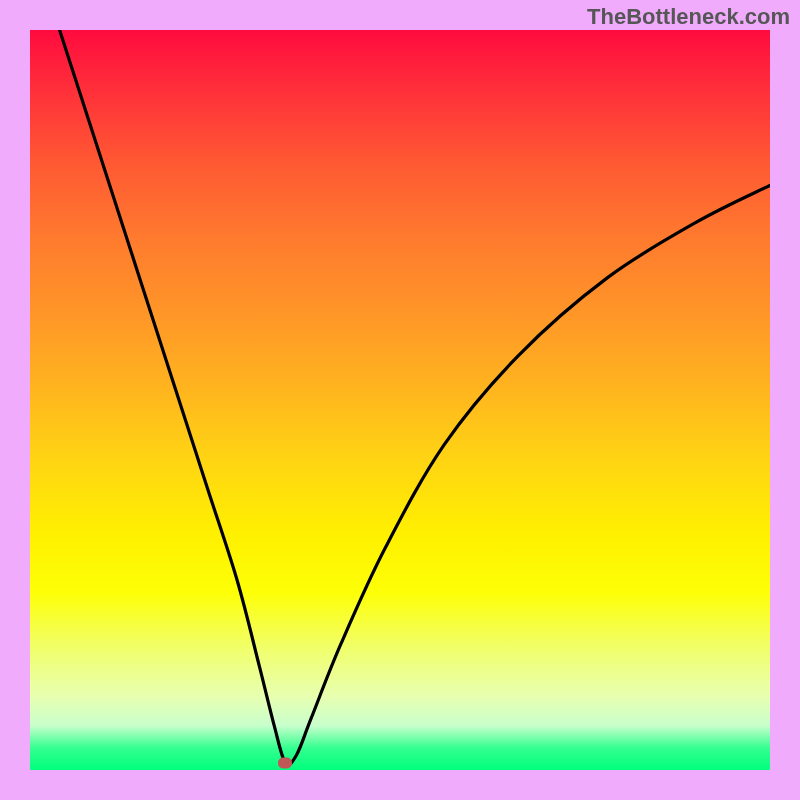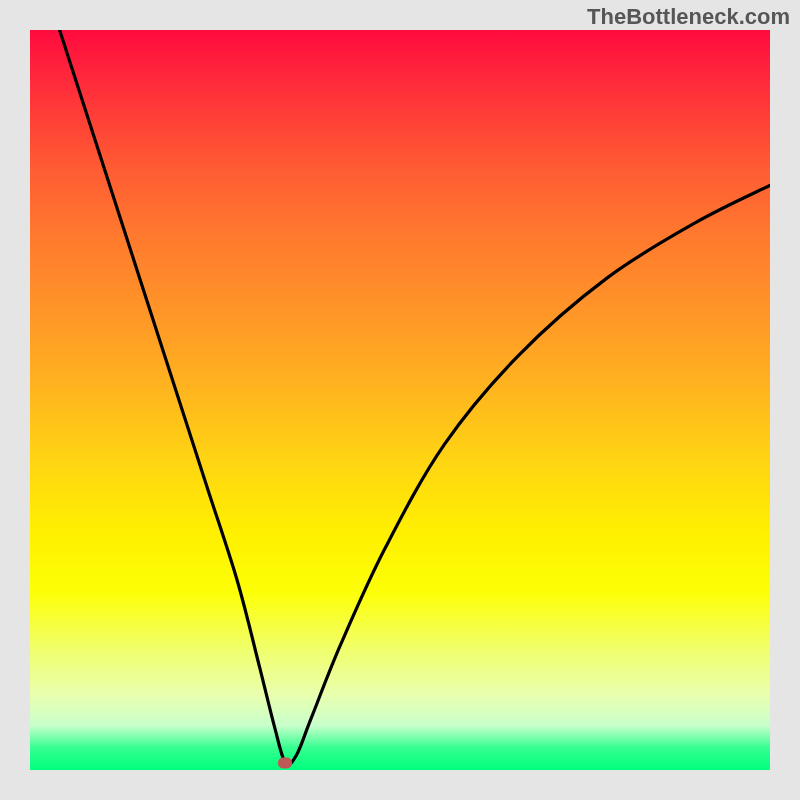--- a/index.html
+++ b/index.html
@@ -1,21 +1,21 @@
 <!DOCTYPE html>
 <html><head>
 <meta charset="utf-8">
 <style>
   * { margin: 0; padding: 0; box-sizing: border-box; }
   html, body { width: 800px; height: 800px; overflow: hidden; background: #000; }
   .frame {
     position: relative;
     width: 800px;
     height: 800px;
-    background: #e5e5e5;
+    background: #f0abfc;
   }
   .attribution {
     position: absolute;
     top: 4px;
     right: 10px;
     font-family: Arial, Helvetica, sans-serif;
     font-size: 22px;
     font-weight: bold;
     color: #565656;
     letter-spacing: 0px;

